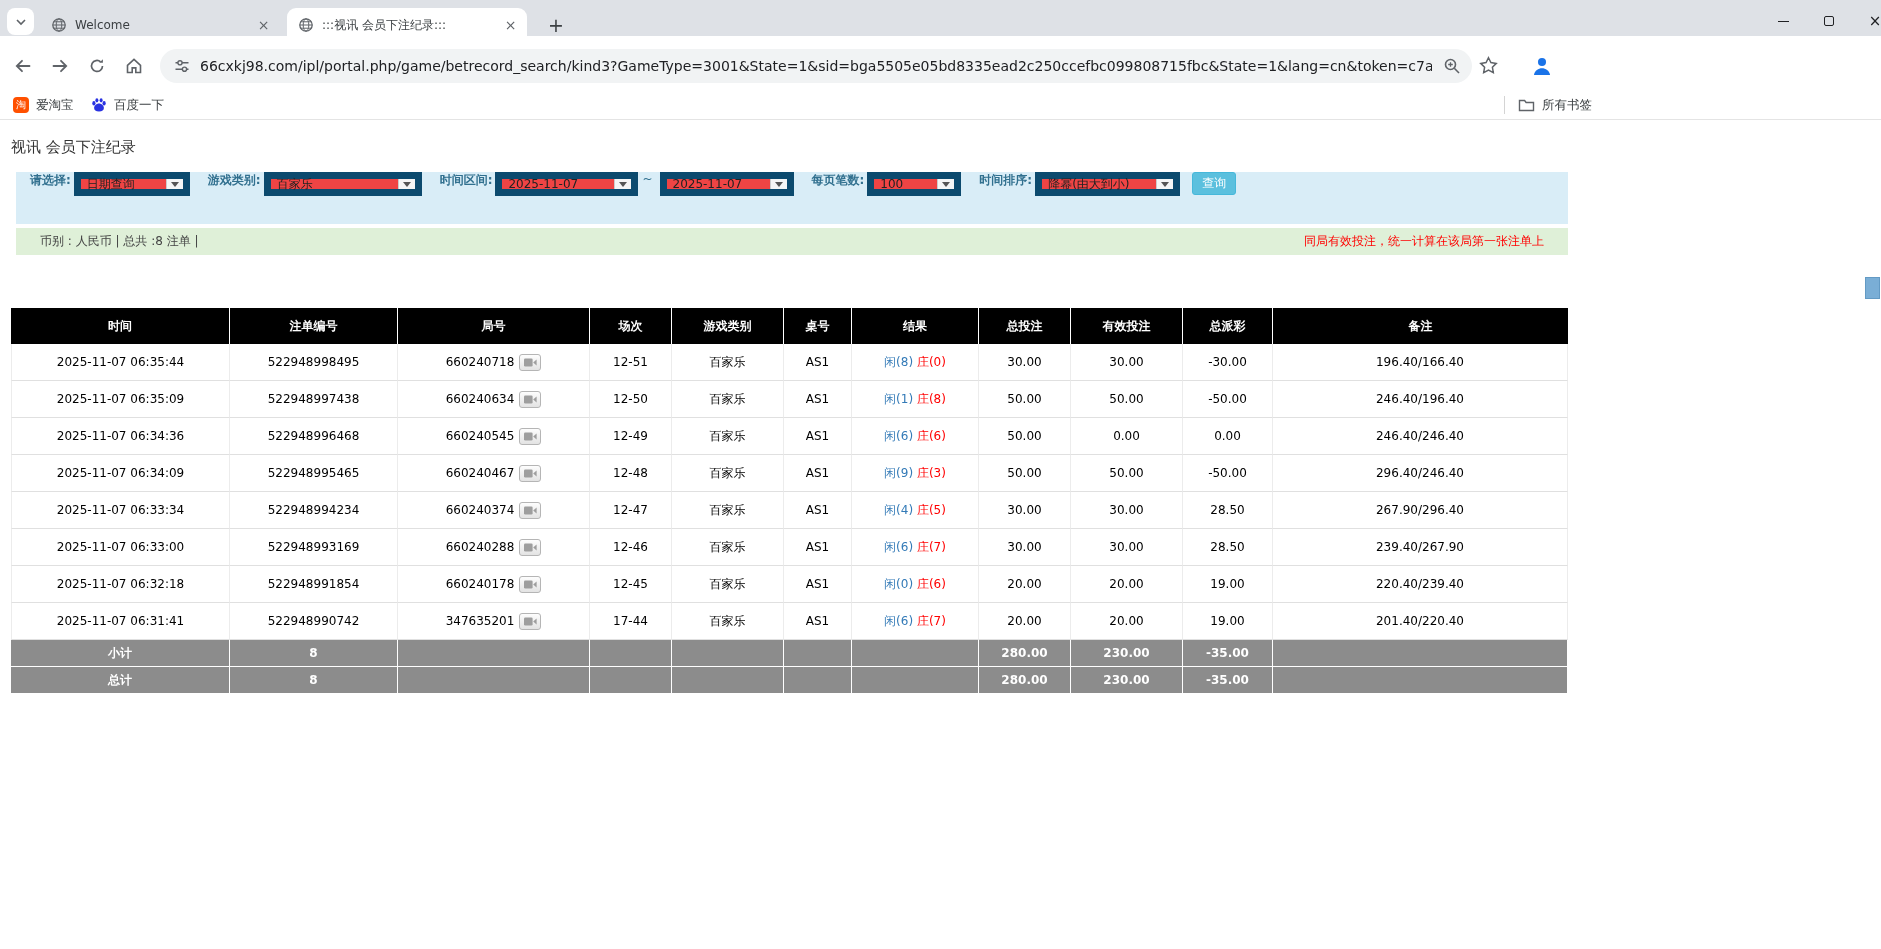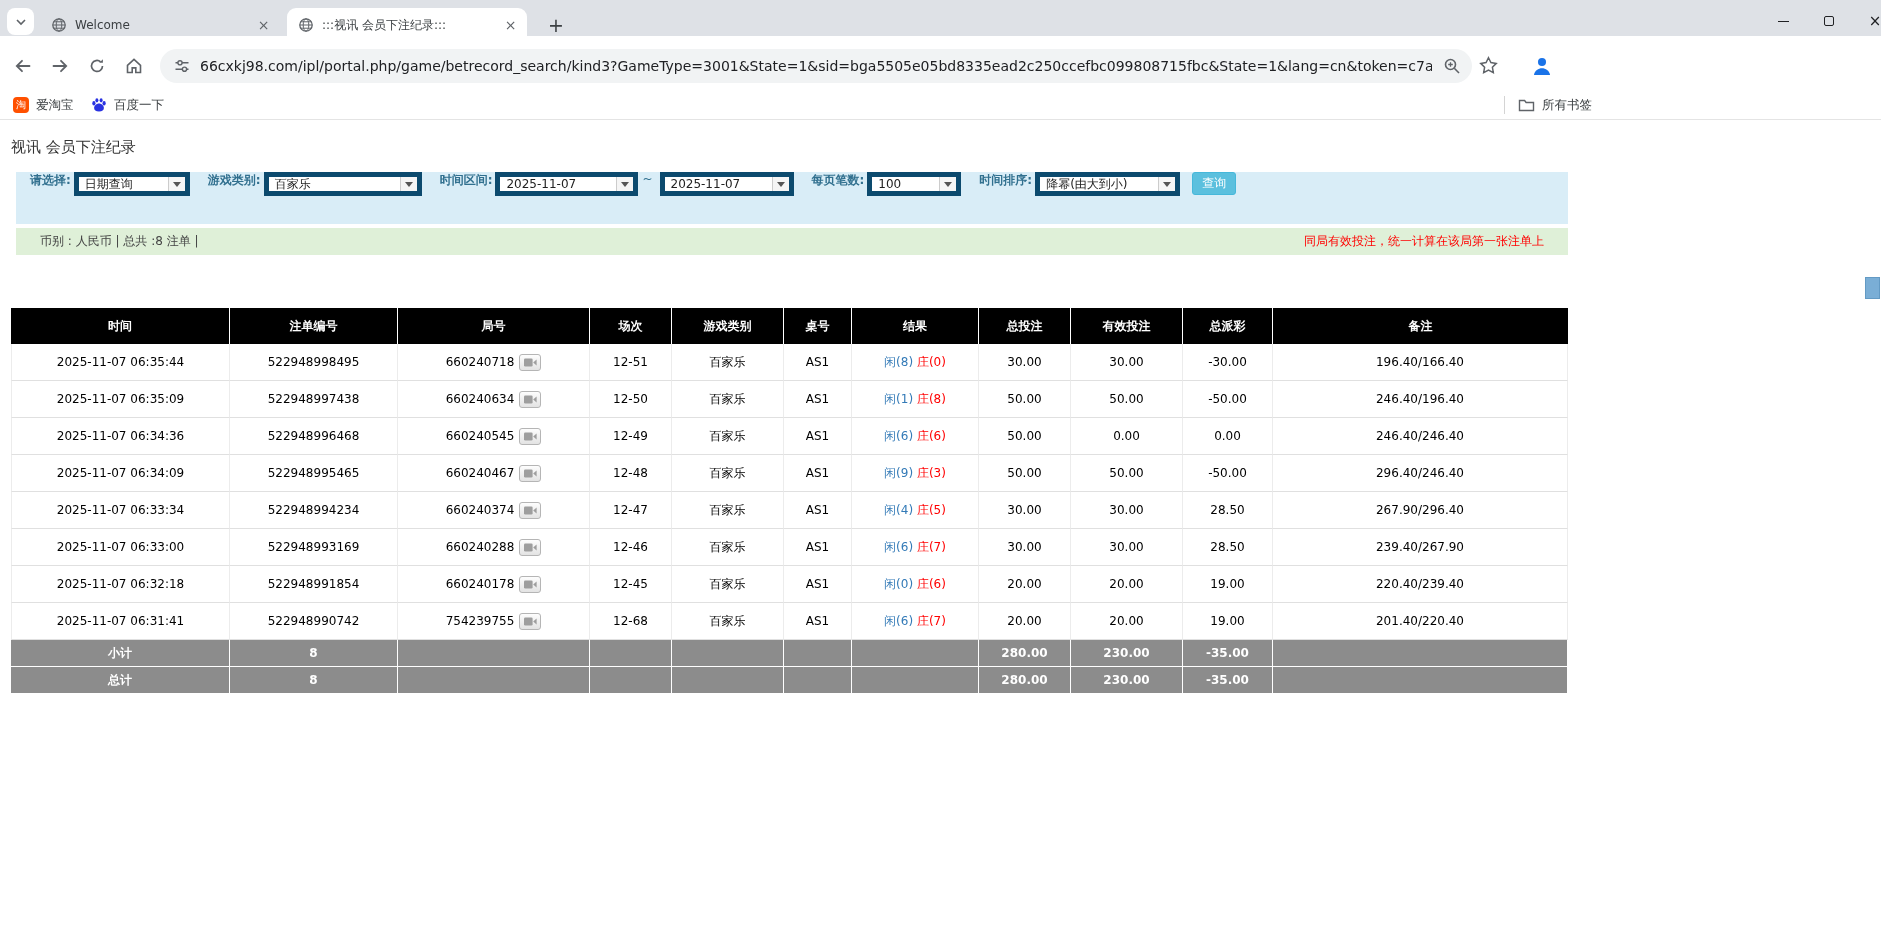--- a/index.html
+++ b/index.html
@@ -43,21 +43,21 @@
     display:flex;align-items:center;justify-content:center}
   .bm-sep{position:absolute;left:1504px;top:6px;width:1px;height:18px;background:#d4d4d4}
   #bm-all{left:1511px}
   
   .page{position:absolute;left:0;top:121px;width:1881px;height:828px;background:#fff}
   .page-title{position:absolute;left:11px;top:17px;font-size:15px;color:#333}
   .filter-bar{position:absolute;left:16px;top:51px;width:1552px;height:52px;background:#d9edf7;
     display:flex;align-items:flex-start;font-size:12px;padding-left:14px}
   .flabel{color:#31708f;font-weight:bold;margin-left:18px;white-space:nowrap}
   .flabel:first-child{margin-left:0}
-  .fsel{background:#ffffff;border:5px solid #0c4a6e;height:24px;display:flex;align-items:center;
+  .fsel{background:#ef4444;border:7px solid #0c4a6e;height:24px;display:flex;align-items:center;
     margin-left:3px;cursor:pointer;flex:none}
   .fsel-text{padding:0 6px;flex:1;white-space:nowrap;overflow:hidden;color:#222}
   .fsel-arrow{width:17px;height:100%;border-left:1px solid #ccc;background:#f5f5f5;
     display:flex;align-items:center;justify-content:center;flex:none}
   .fsel-arrow::after{content:"";border-left:4px solid transparent;border-right:4px solid transparent;
     border-top:5px solid #555}
   .tilde{margin:0 4px;color:#31708f}
   .search-btn{margin-left:12px;height:23px;padding:0 9px;background:#5bc0de;border:1px solid #46b8da;
     border-radius:3px;color:#fff;font-size:12px;cursor:pointer;font-family:inherit}
   .summary-bar{position:absolute;left:16px;top:107px;width:1552px;height:27px;background:#dff0d8;
@@ -405,27 +405,27 @@
           <td>AS1</td>
           <td><span class="c-blue">闲(0)</span> <span class="c-red">庄(6)</span></td>
           <td class="c-blue">20.00</td>
           <td>20.00</td>
           <td>19.00</td>
           <td>220.40/239.40</td>
         </tr>
         <tr>
           <td>2025-11-07 06:31:41</td>
           <td>522948990742</td>
-          <td><span>754239755</span><span class="replay-btn">
-              <svg width="13" height="9" viewBox="0 0 13 9">
-                <rect x="0" y="0.5" width="8.6" height="8" rx="1.2" fill="#9e9e9e"></rect>
-                <path d="M9.2 4.5L12.6 1.6v5.8z" fill="#9e9e9e"></path>
-              </svg>
-            </span></td>
-          <td>12-68</td>
+          <td><span>347635201</span><span class="replay-btn">
+              <svg width="13" height="9" viewBox="0 0 13 9">
+                <rect x="0" y="0.5" width="8.6" height="8" rx="1.2" fill="#9e9e9e"></rect>
+                <path d="M9.2 4.5L12.6 1.6v5.8z" fill="#9e9e9e"></path>
+              </svg>
+            </span></td>
+          <td>17-44</td>
           <td>百家乐</td>
           <td>AS1</td>
           <td><span class="c-blue">闲(6)</span> <span class="c-red">庄(7)</span></td>
           <td class="c-blue">20.00</td>
           <td>20.00</td>
           <td>19.00</td>
           <td>201.40/220.40</td>
         </tr>
       </tbody>
     <tfoot>

